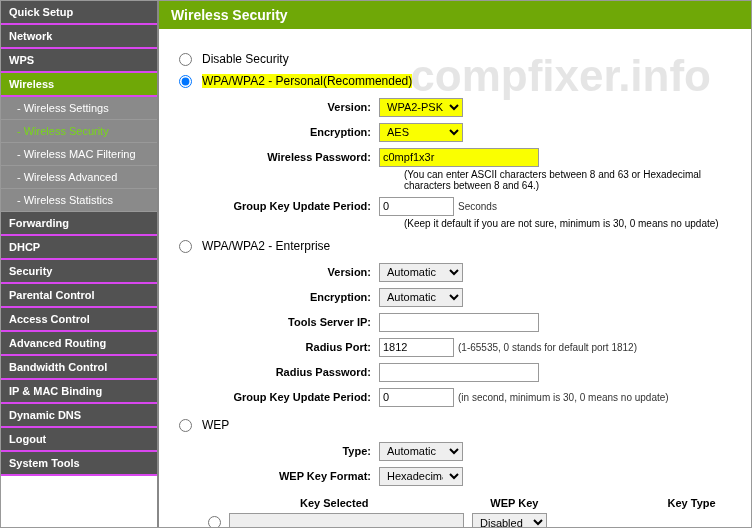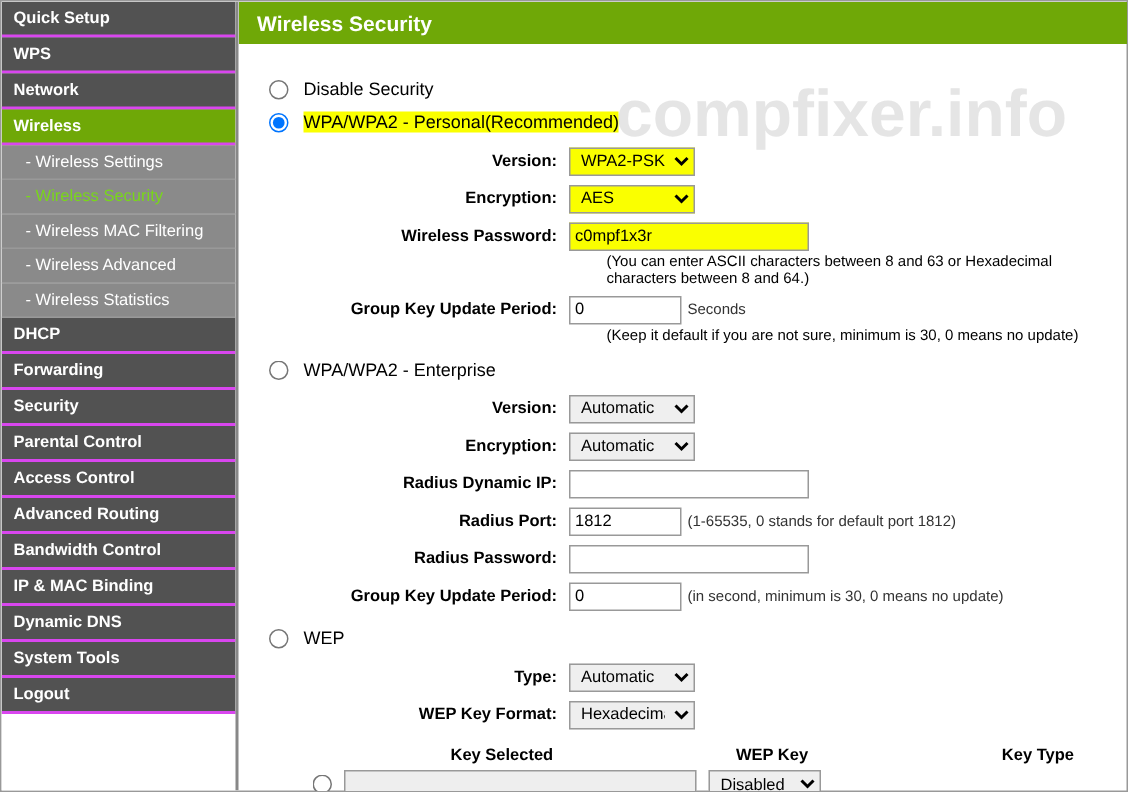--- a/index.html
+++ b/index.html
@@ -35,39 +35,39 @@
 .wep-r{margin-left:4px}
 .wep-k{width:235px;background:#eee;border:1px solid #aaa}
 .wep-t{width:75px}
 </style>
 </head>
 <body>
 
 <div class="container">
   <div class="sidebar" id="sb">
       <div class="nav-item">Quick Setup</div>
+      <div class="nav-item">Network</div>
       <div class="nav-item">WPS</div>
-      <div class="nav-item">Network</div>
       <div class="nav-item nav-active">Wireless</div>
       <div class="nav-sub">- Wireless Settings</div>
       <div class="nav-sub nav-sub-active">- Wireless Security</div>
       <div class="nav-sub">- Wireless MAC Filtering</div>
       <div class="nav-sub">- Wireless Advanced</div>
       <div class="nav-sub">- Wireless Statistics</div>
+      <div class="nav-item">Forwarding</div>
       <div class="nav-item">DHCP</div>
-      <div class="nav-item">Forwarding</div>
       <div class="nav-item">Security</div>
       <div class="nav-item">Parental Control</div>
       <div class="nav-item">Access Control</div>
       <div class="nav-item">Advanced Routing</div>
       <div class="nav-item">Bandwidth Control</div>
       <div class="nav-item">IP &amp; MAC Binding</div>
       <div class="nav-item">Dynamic DNS</div>
+      <div class="nav-item">Logout</div>
       <div class="nav-item">System Tools</div>
-      <div class="nav-item">Logout</div>
     </div>
   <div class="main">
     <div class="header">Wireless Security</div>
     <div class="wm">compfixer.info</div>
     <div class="content">
 
       <div class="sec-row">
         <input type="radio" name="sec" class="radio" style="">
         <span class="sec-title">Disable Security</span>
       </div>
@@ -105,21 +105,21 @@
       <div class="form-grp">
         <div class="frow">
             <span class="flabel">Version:</span>
           <select><option>Automatic</option></select>
           </div>
         <div class="frow">
             <span class="flabel">Encryption:</span>
           <select><option>Automatic</option></select>
           </div>
         <div class="frow">
-            <span class="flabel">Radius Dynamic IP:</span>
+            <span class="flabel">Tools Server IP:</span>
           <input type="text" style="width: 160px;" value="">
           </div>
         <div class="frow">
             <span class="flabel">Radius Port:</span>
           <input type="text" style="width: 75px;" value="1812">
           <span class="hint">(1-65535, 0 stands for default port 1812)</span>
           </div>
         <div class="frow">
             <span class="flabel">Radius Password:</span>
           <input type="password" style="width: 160px;" value="">

